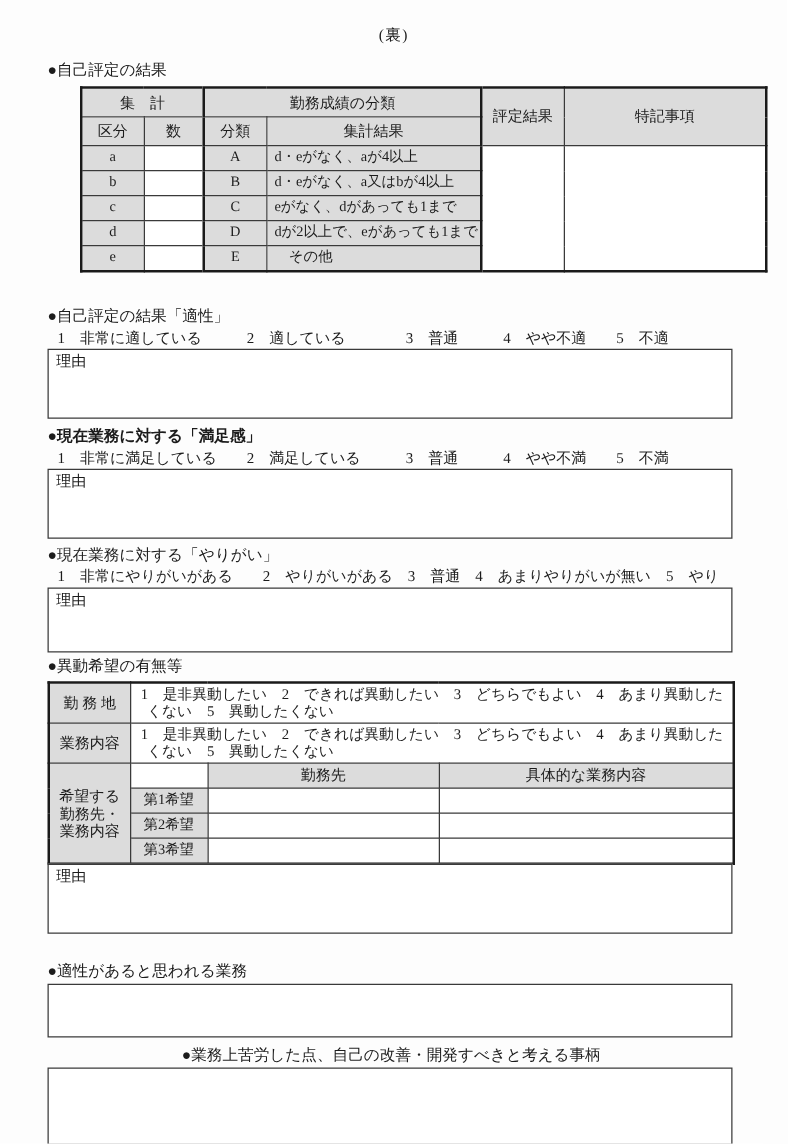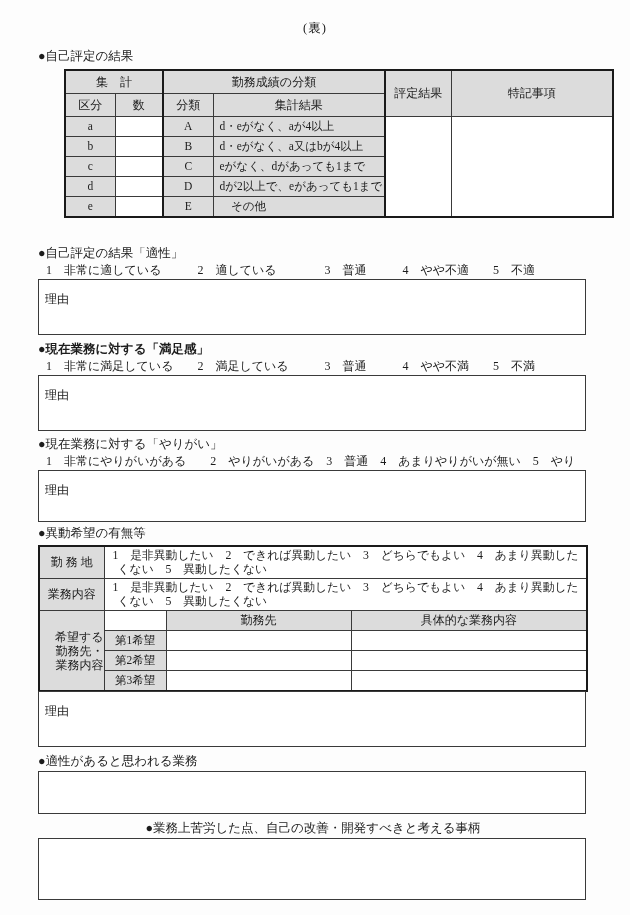--- a/index.html
+++ b/index.html
@@ -9,44 +9,44 @@
     overflow:hidden;
   }
   .content{padding:0 42px 0 38px;}
   .side-label{padding-top:20px;text-align:center;font-size:12.5px;letter-spacing:1px;}
   .heading{font-size:12.5px;line-height:15px;}
   .h-self{margin-top:12px;}
   .h-apt{margin-top:28px;}
   .h-sat{margin-top:7px;font-weight:bold;}
   .h-mot{margin-top:6px;}
   .h-trn{margin-top:4px;}
-  .h-sui{margin-top:7px;}
+  .h-sui{margin-top:23px;}
   .h-har{margin-top:7px;text-align:center;}
   .scale{font-size:12px;line-height:14px;margin-top:2px;white-space:nowrap;}
   .scale-indent{padding-left:8px;}
   table{border-collapse:collapse;table-layout:fixed;width:548px;background:#fff;}
   .t1{margin-top:5px;border:2px solid #1a1a1a;margin-left:26px;}
   .t2{margin-top:4px;border:2px solid #1a1a1a;}
   td{border:1px solid #3a3a3a;padding:0;font-size:11.5px;line-height:13px;overflow:hidden;}
   .g{background:#dcdcdc;}
   .c{text-align:center;}
   .th{font-size:12px;}
   .bl2{border-left:2px solid #1a1a1a;}
   .t1 .hrow td{height:22px;}
   .t1 .drow td{height:19px;}
   .desc{text-align:left;padding-left:6px;}
   .t2 .r29 td{height:29px;}
   .t2 .r19 td{height:19px;}
   .opts{text-align:left;padding:1px 0 1px 8px;}
   .opts div{font-size:11.8px;line-height:13.5px;white-space:nowrap;}
   .opts .line2{padding-left:5px;}
-  .wishlabel{white-space:pre-line;font-size:12px;line-height:14px;text-align:right;}
+  .wishlabel{white-space:pre-line;font-size:12px;line-height:14px;}
   .fieldbox{
     box-sizing:border-box;width:548px;border:1px solid #3a3a3a;background:#fff;
-    padding:12px 6px;font-size:12px;line-height:14px;
+    padding:2px 6px;font-size:12px;line-height:14px;
   }
   .fb-apt{margin-top:2px;height:56px;}
   .fb-sat{margin-top:2px;height:56px;}
   .fb-mot{margin-top:2px;height:52px;}
   .fb-trn{margin-top:-1px;height:56px;}
   .fb-sui{margin-top:2px;height:43px;}
   .fb-har{margin-top:2px;height:62px;}
 </style>
 </head>
 <body>

